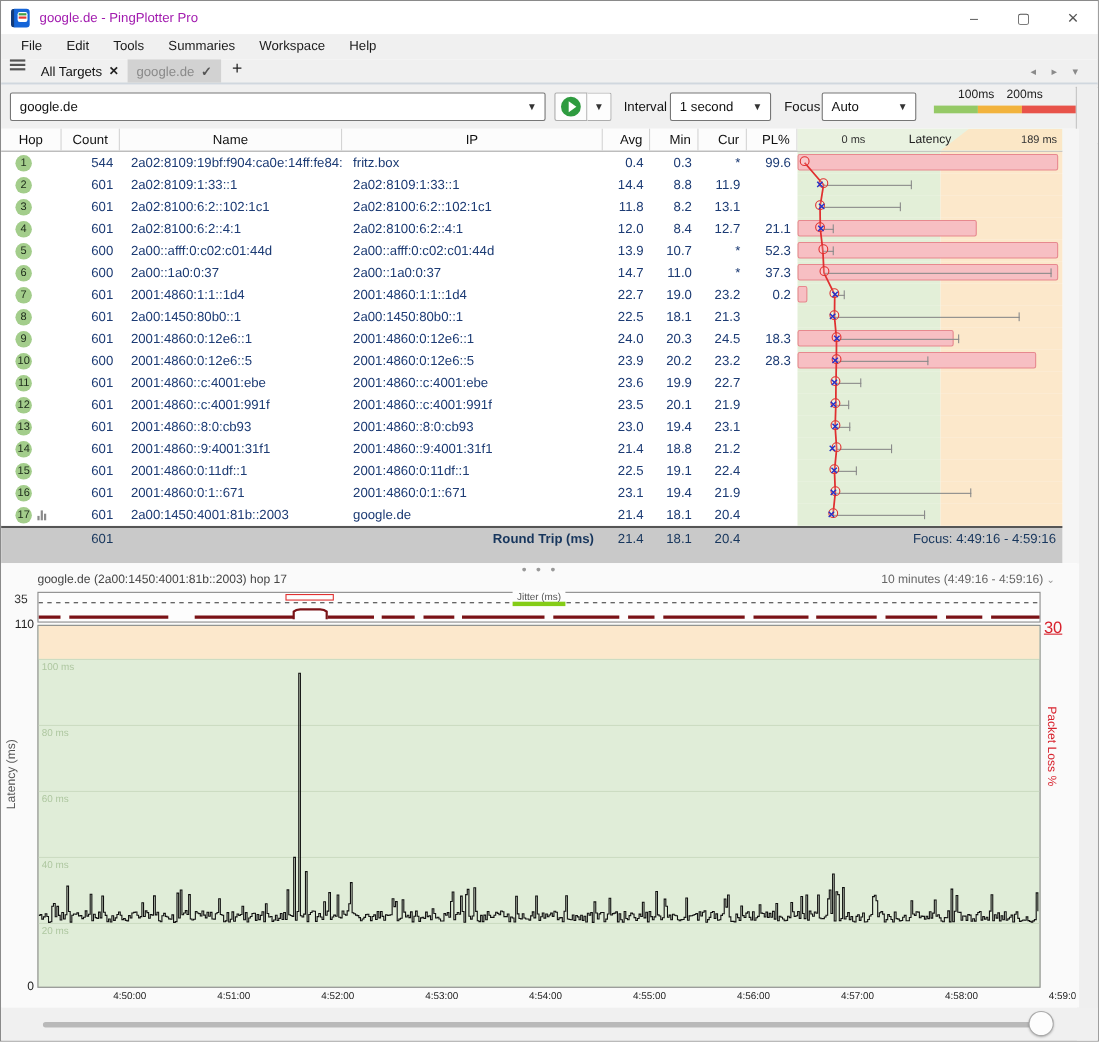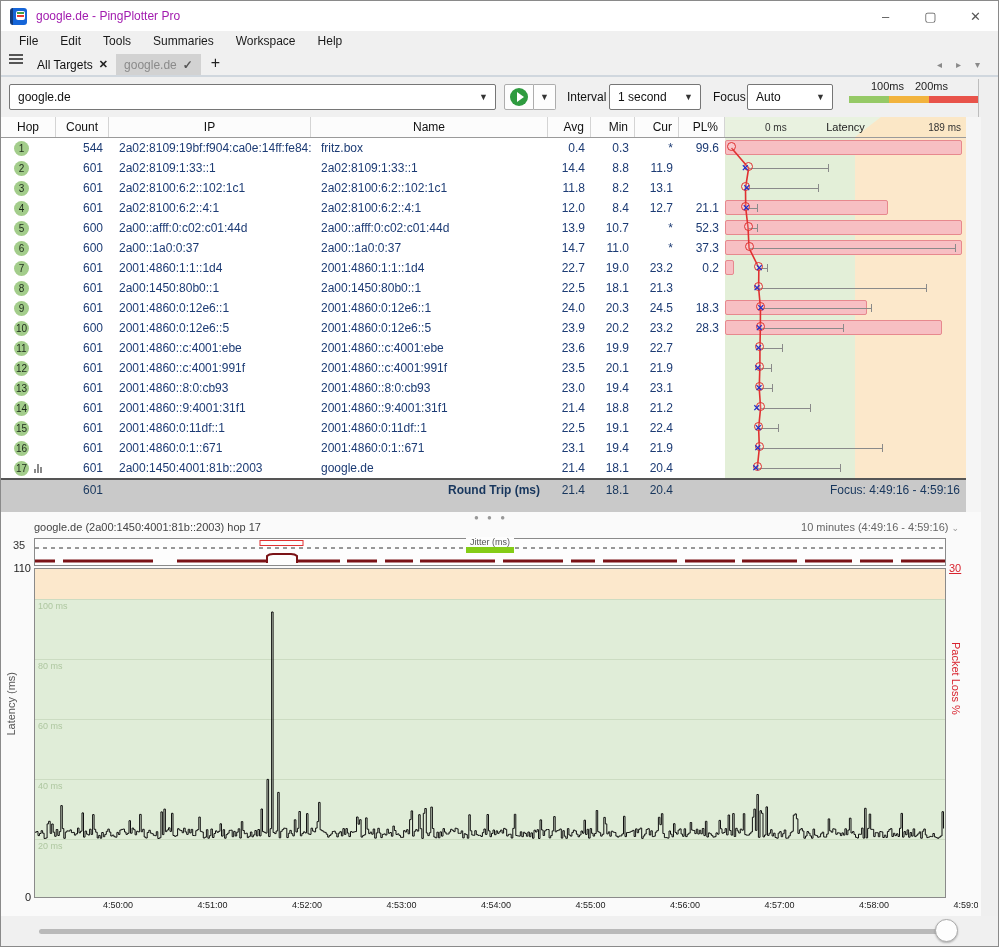--- a/index.html
+++ b/index.html
@@ -89,29 +89,29 @@
 
   
   .lower{position:absolute;left:0;top:511px;width:980px;height:404px;background:#fafafa;}
   .splitter-dots{position:absolute;left:0;top:1px;width:100%;text-align:center;font-size:8px;color:#999;letter-spacing:3px;}
   .pane-title{position:absolute;left:33px;top:9px;font-size:11px;color:#444;}
   .pane-range{position:absolute;right:22px;top:9px;font-size:11px;color:#666;}
   .pane-range .chev{color:#999;font-size:9px;margin-left:3px;}
 
   .jitter-box{position:absolute;left:33px;top:26px;width:912px;height:28px;border:1px solid #8a8a8a;background:#fdfdfd;}
   .jitter-35{position:absolute;left:12px;top:27px;font-size:11px;color:#333;}
-  .jitter-label{position:absolute;left:50%;top:-2px;transform:translateX(-50%);font-size:9px;color:#555;background:#fdfdfd;padding:0 4px;border-bottom:6px solid #84cc16;z-index:2;}
+  .jitter-label{position:absolute;left:50%;top:-2px;transform:translateX(-50%);font-size:9px;color:#555;background:#fdfdfd;padding:0 4px;border-bottom:4px solid #84cc16;z-index:2;}
 
   .main-plot{position:absolute;left:33px;top:56px;width:912px;height:330px;border:1px solid #8a8a8a;background:#e0edd8;overflow:hidden;}
   .zone-orange{position:absolute;left:0;top:0;width:100%;height:30px;background:#fce8cc;}
   .gridline{position:absolute;left:0;width:100%;height:1px;background:#ccdcc2;}
   .gridlabel{position:absolute;left:3px;font-size:9px;color:#aec7a0;}
   .lbl-110{position:absolute;left:8px;top:50px;width:22px;text-align:right;font-size:11px;color:#222;}
   .lbl-0{position:absolute;left:8px;top:379px;width:22px;text-align:right;font-size:11px;color:#222;}
-  .lbl-30{position:absolute;left:948px;top:50px;font-size:11px;color:#d8232e;text-decoration:underline;}
+  .lbl-30{position:absolute;left:948px;top:50px;font-size:15px;color:#d8232e;text-decoration:underline;}
   .lbl-latency{position:absolute;left:4px;top:160px;writing-mode:vertical-rl;transform:rotate(180deg);font-size:11px;color:#555;}
   .lbl-pl{position:absolute;left:949px;top:130px;writing-mode:vertical-rl;font-size:11px;color:#d8232e;}
   .xaxis{position:absolute;left:12px;top:388px;width:965px;height:14px;overflow:hidden;}
   .xtick{position:absolute;top:0;transform:translateX(-50%);font-size:9px;color:#222;}
 
   .hscroll-zone{position:absolute;left:0;top:915px;width:999px;height:32px;background:#f0f0f0;}
   .hscroll-track{position:absolute;left:38px;top:13px;width:912px;height:5px;border-radius:3px;background:#b9b9b9;}
   .hscroll-thumb{position:absolute;left:934px;top:3px;width:23px;height:23px;border-radius:50%;background:#fdfdfd;border:1px solid #aaa;box-shadow:0 1px 2px rgba(0,0,0,.25);}
 </style>
 </head>
@@ -192,22 +192,22 @@
       </div>
     <div class="alerts-tab">Alerts</div>
   </div>
 
   <div class="right-rail"></div>
 
   <div class="grid-table">
     <div class="thead">
       <div>Hop</div>
       <div>Count</div>
+      <div>Name</div>
       <div>IP</div>
-      <div>Name</div>
       <div class="th-right">Avg</div>
       <div class="th-right">Min</div>
       <div class="th-right">Cur</div>
       <div class="th-right">PL%</div>
       <div class="lat-head">
         <div class="orange-wedge"></div>
         <span class="zl">0 ms</span>
         <span class="zc">Latency</span>
         <span class="zr">189 ms</span>
       </div>

